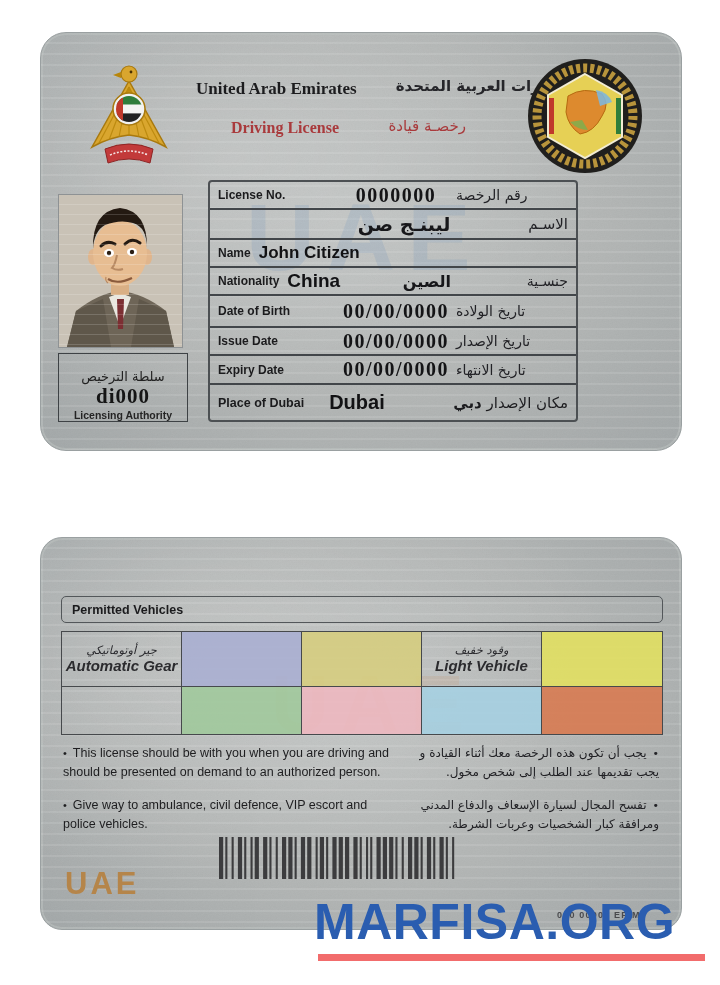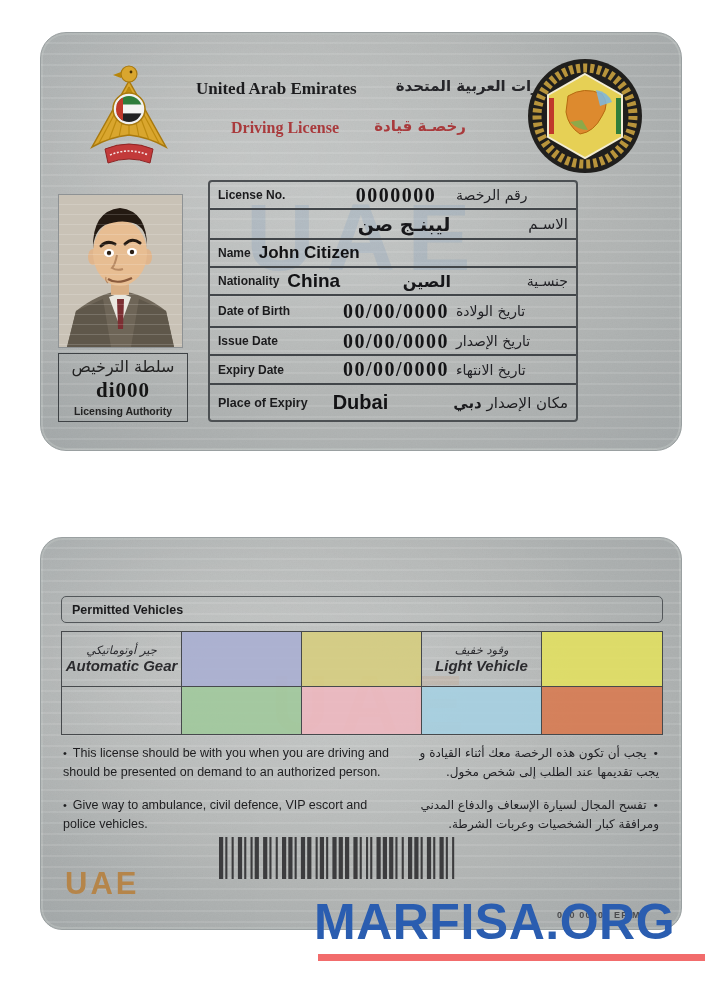--- a/index.html
+++ b/index.html
@@ -20,21 +20,21 @@
     background:repeating-linear-gradient(180deg, rgba(255,255,255,0) 0 9px, rgba(255,255,255,.10) 9px 11px);}
 
   
   .hdr-en{position:absolute;left:145px;top:46px;font-family:"Liberation Serif",serif;
     font-weight:700;font-size:17px;color:#1c1c1e;margin-left:10px;}
   .hdr-ar{position:absolute;left:305px;top:44px;width:225px;text-align:right;direction:rtl;
     font-family:"DejaVu Sans",sans-serif;font-weight:700;font-size:15px;color:#26262a;}
   .ttl-en{position:absolute;left:190px;top:86px;font-family:"Liberation Serif",serif;
     font-weight:700;font-size:16px;color:#a93a3c;}
   .ttl-ar{position:absolute;left:300px;top:84px;width:125px;direction:rtl;
-    font-family:"DejaVu Sans",sans-serif;font-weight:700;font-size:15px;color:#a93a3c;}
+    font-family:"DejaVu Sans",sans-serif;font-weight:400;font-size:15px;color:#a93a3c;}
 
   
   .ghost{position:absolute;font-weight:700;letter-spacing:12px;pointer-events:none;}
   .ghost-front{left:205px;top:150px;font-size:95px;color:rgba(95,135,185,.16);}
   .ghost-back{left:230px;top:120px;font-size:80px;color:rgba(205,120,60,.12);}
 
   
   .panel{position:absolute;left:167px;top:147px;width:370px;height:242px;
     border:2px solid #4c5053;border-radius:4px;box-sizing:border-box;}
   .prow{position:relative;display:flex;align-items:center;box-sizing:border-box;padding:0 8px;}
@@ -50,21 +50,21 @@
   
   .photo{position:absolute;left:17px;top:161px;width:123px;height:152px;
     border:1px solid #8e9294;background:#cdc7bb;overflow:hidden;}
   .photo:after{content:"";position:absolute;inset:0;
     background:repeating-linear-gradient(180deg, rgba(255,255,255,0) 0 9px, rgba(255,255,255,.16) 9px 10px);}
 
   
   .authbox{position:absolute;left:17px;top:320px;width:130px;height:69px;box-sizing:border-box;
     border:1.5px solid #3e4245;display:flex;flex-direction:column;align-items:center;justify-content:space-between;
     padding:3px 2px 4px;}
-  .auth-ar{direction:rtl;font-family:"DejaVu Sans",sans-serif;font-size:16px;color:#222;}
+  .auth-ar{direction:rtl;font-family:"DejaVu Sans",sans-serif;font-size:13px;color:#222;margin-top:12px;}
   .auth-code{font-family:"Liberation Serif",serif;font-weight:700;font-size:21px;color:#151515;letter-spacing:1px;}
   .auth-en{font-size:10.5px;font-weight:700;color:#242424;}
 
   
   .boxrow{position:absolute;left:20px;width:602px;box-sizing:border-box;border:1.5px solid #53575a;
     border-radius:5px;display:grid;align-items:center;padding:0 10px;}
   #traffic-row{top:16px;height:36px;grid-template-columns:160px 1fr 150px;}
   #permit-row{top:58px;height:27px;grid-template-columns:1fr 220px;}
   .tnum{font-family:"Liberation Serif",serif;font-weight:700;font-size:21px;color:#131315;
     letter-spacing:2px;text-align:center;}
@@ -235,21 +235,21 @@
         </div>
       </div>
       <div class="prow" style="height:29px">
         <div class="grid3">
           <span class="lab">Expiry Date</span>
           <span class="num gc">00/00/0000</span>
           <span class="arl gr">تاريخ الانتهاء</span>
         </div>
       </div>
       <div class="prow" style="height:35px">
-        <span class="lab" style="font-size:12.5px">Place of Expiry</span>
+        <span class="lab" style="font-size:12.5px">Place of Dubai</span>
         <span class="valsans" style="font-size:20px;margin-left:25px">Dubai</span>
         <span style="position:absolute;right:8px;direction:rtl;font-family:'DejaVu Sans',sans-serif;font-size:15px;color:#1c1c1f">
           <span>مكان الإصدار</span>
           <span style="font-weight:700">دبي</span>
         </span>
       </div>
     </div>
 
     <div class="authbox">
       <span class="auth-ar">سلطة الترخيص</span>

